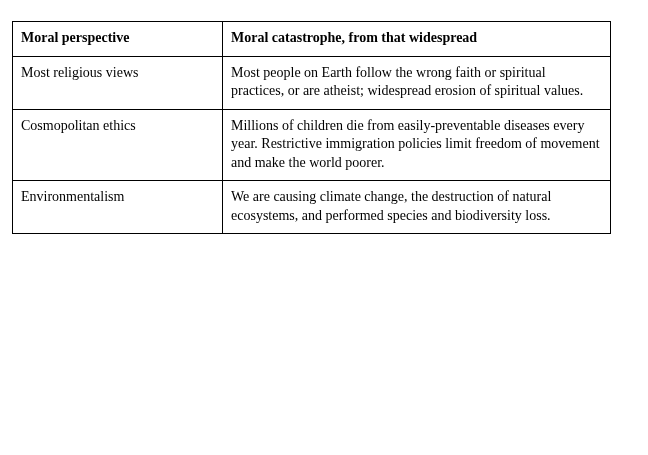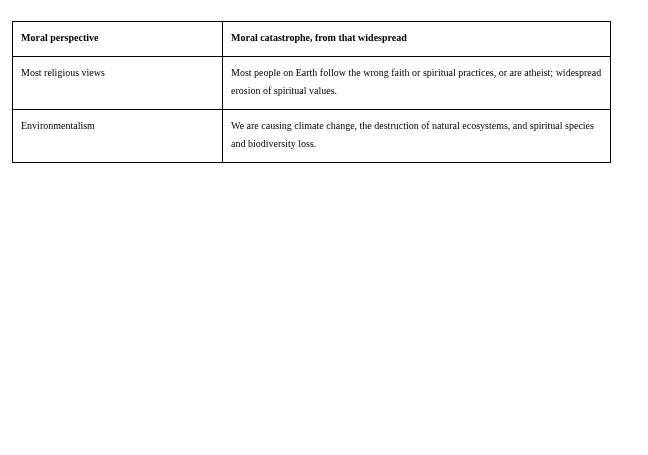--- a/index.html
+++ b/index.html
@@ -26,21 +26,21 @@
     border-collapse: collapse;
     table-layout: fixed;
     background: #ffffff;
   }
   table.moral-table th,
   table.moral-table td {
     border: 1px solid #000000;
     vertical-align: top;
     text-align: left;
     padding: 7px 8px 8px 8px;
-    font-size: 10px;
+    font-size: 14px;
     line-height: 18.5px;
     font-weight: normal;
     word-wrap: break-word;
   }
   table.moral-table th {
     font-weight: bold;
   }
   col.col-perspective { width: 210px; }
   col.col-catastrophe { width: 388px; }
 </style>
@@ -58,18 +58,22 @@
         <th>Moral perspective</th>
         <th>Moral catastrophe, from that widespread</th>
       </tr>
     </thead>
     <tbody>
       <tr>
         <td>Most religious views</td>
         <td>Most people on Earth follow the wrong faith or spiritual practices, or are atheist; widespread erosion of spiritual values.</td>
       </tr>
       <tr>
+        <td>Cosmopolitan ethics</td>
+        <td>Millions of children die from easily-preventable diseases every year. Restrictive immigration policies limit freedom of movement and make the world poorer.</td>
+      </tr>
+      <tr>
         <td>Environmentalism</td>
-        <td>We are causing climate change, the destruction of natural ecosystems, and spiritual species and biodiversity loss.</td>
+        <td>We are causing climate change, the destruction of natural ecosystems, and performed species and biodiversity loss.</td>
       </tr>
     </tbody>
   </table>
 </div>
 
 </body></html>

